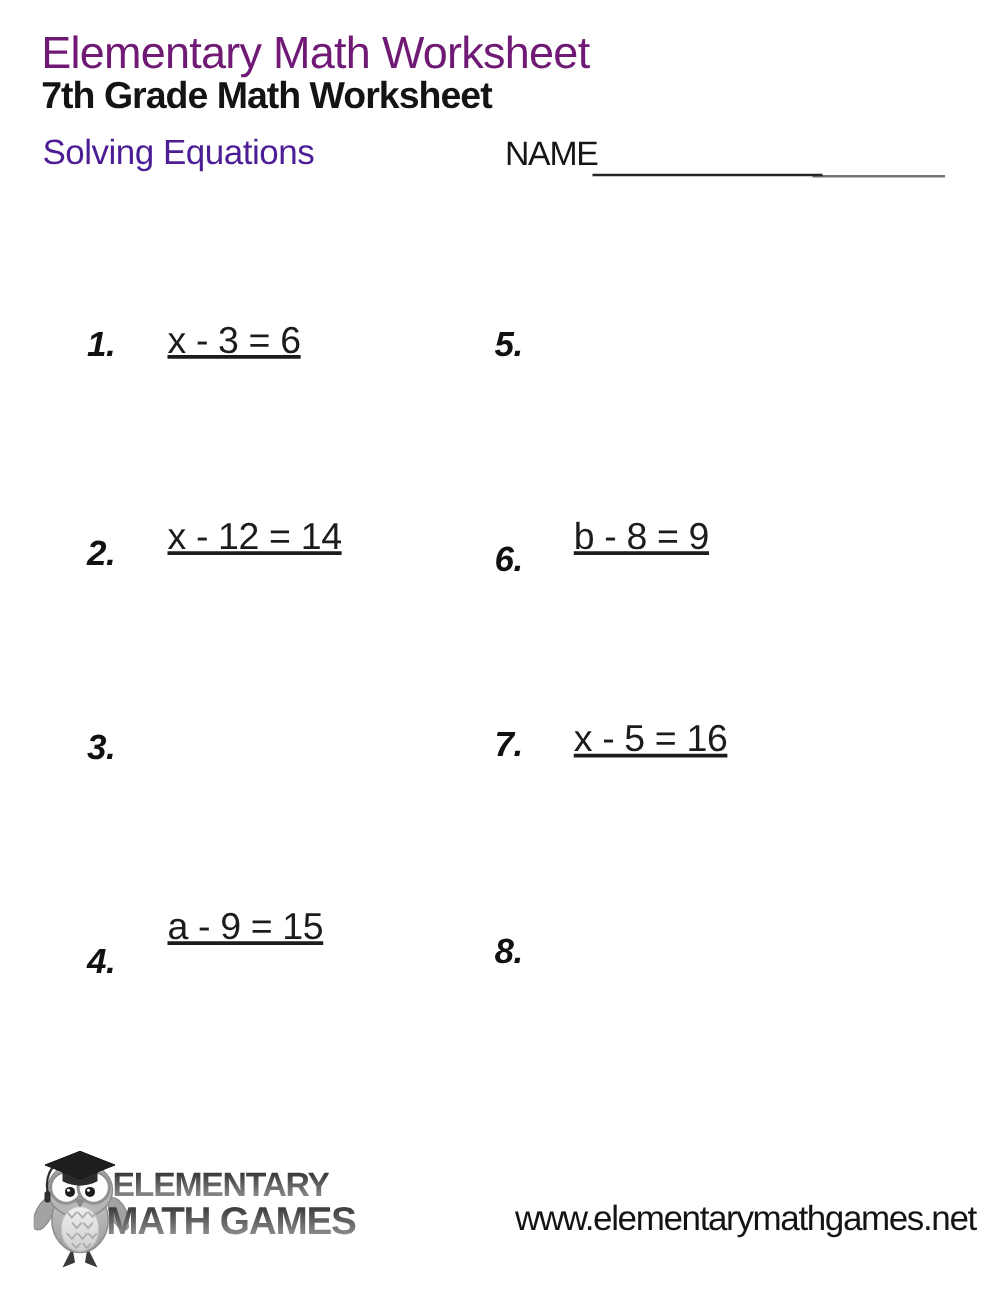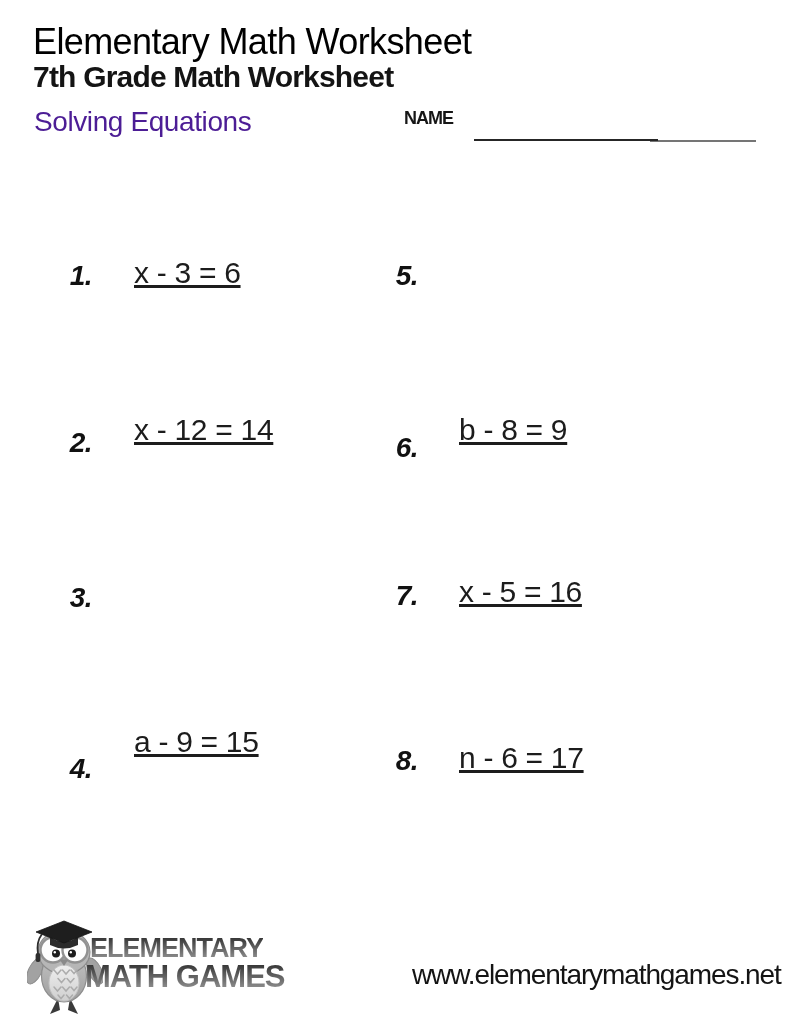--- a/index.html
+++ b/index.html
@@ -12,35 +12,35 @@
     color: #1b1b1b;
     overflow: hidden;
     margin: 0 auto;
   }
   .abs { position: absolute; white-space: nowrap; }
 
   
   .title {
     left: 33px; top: 21px;
     font-size: 36px; font-weight: 400; letter-spacing: -0.6px;
-    color: #000000;
+    color: #701a75;
   }
   .subtitle {
     left: 33px; top: 60px;
     font-size: 30px; font-weight: 700; letter-spacing: -0.8px;
     color: #141414;
   }
   .section-title {
     left: 34px; top: 106px;
     font-size: 28px; font-weight: 400; letter-spacing: -0.4px;
     color: #4c1d95;
   }
   .name-label {
     left: 404px; top: 108px;
-    font-size: 18px; font-weight: 700; letter-spacing: -1px;
+    font-size: 27px; font-weight: 400; letter-spacing: -1px;
     color: #161616;
   }
   .name-line-light {
     left: 650px; top: 140px; width: 106px; height: 2px;
     background: #757575;
   }
   .name-line-dark {
     left: 474px; top: 139px; width: 184px; height: 2px;
     background: #262626;
   }
@@ -112,21 +112,20 @@
 
     <span class="pnum" style="left:40px;  top:581px;">3.</span>
 
     <span class="pnum" style="left:366px; top:579px;">7.</span>
     <span class="peq" style="left:459px; top:574px;">x - 5 = 16</span>
 
     <span class="pnum" style="left:40px;  top:752px;">4.</span>
     <span class="peq" style="left:134px; top:724px;">a - 9 = 15</span>
 
     <span class="pnum" style="left:366px; top:744px;">8.</span>
-    <span class="peq" style="left:459px; top:740px;">n - 6 = 17</span>
   </main>
 
   <footer>
     <svg class="owl" viewBox="0 0 76 100" aria-hidden="true">
       <defs>
         <linearGradient id="gBody" x1="0" y1="0" x2="0" y2="1">
           <stop offset="0" stop-color="#c7c7c7"></stop>
           <stop offset="1" stop-color="#9d9d9d"></stop>
         </linearGradient>
         <linearGradient id="gBelly" x1="0" y1="0" x2="0" y2="1">

